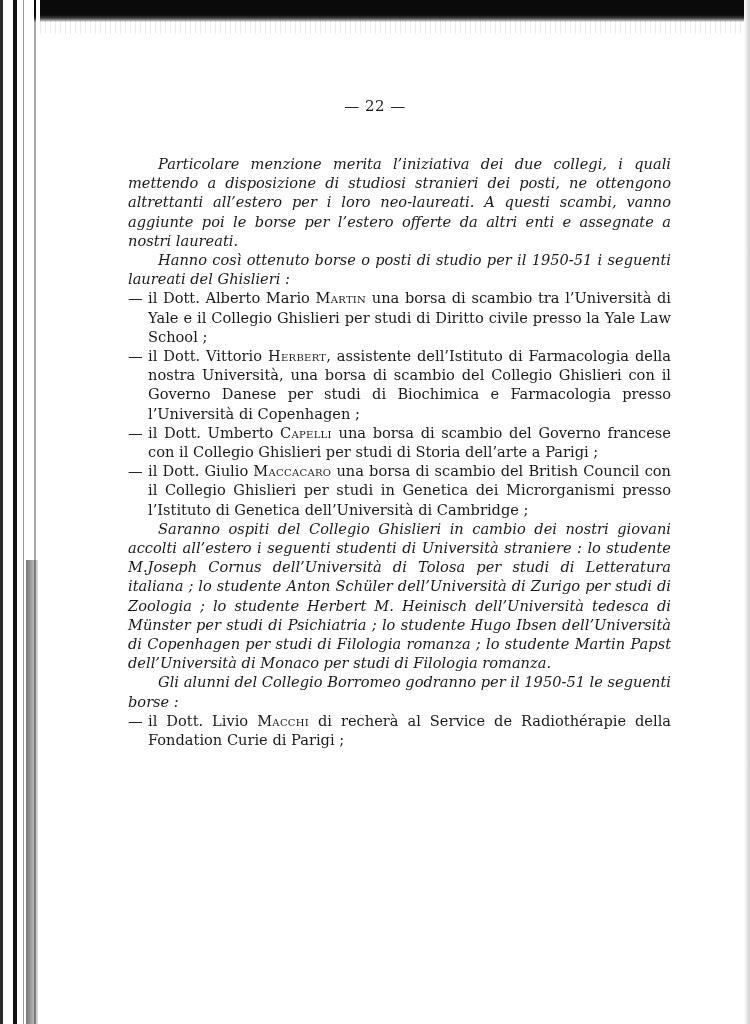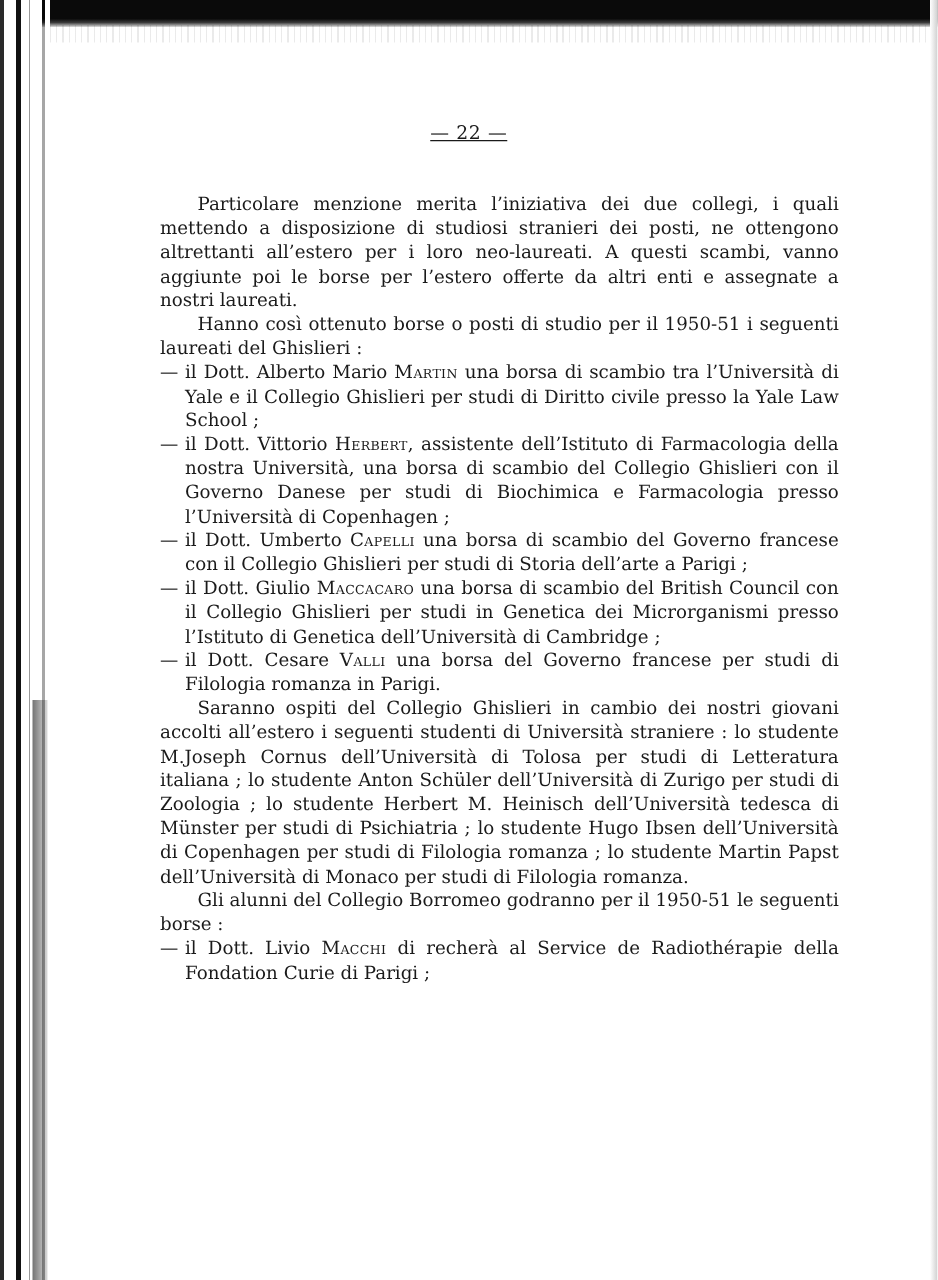--- a/index.html
+++ b/index.html
@@ -26,28 +26,28 @@
     .left-edge-shadow {
       position: absolute; left: 26px; top: 560px; width: 12px; height: 464px;
       background: linear-gradient(90deg, rgba(0,0,0,0.55), rgba(0,0,0,0.15));
     }
     .right-edge {
       position: absolute; right: 0; top: 0; width: 6px; height: 1024px;
       background: linear-gradient(90deg, #ffffff, #d0d0d0);
     }
     .page-number {
       position: absolute; top: 97px; left: 0; width: 750px;
-      text-align: center; font-size: 15px; letter-spacing: 0.5px; text-decoration: underline;
+      text-align: center; font-size: 15px; letter-spacing: 0.5px;
     }
     .text-block {
       position: absolute; left: 128px; top: 154px; width: 543px;
       font-size: 14.6px; line-height: 19.2px;
       text-align: justify; hyphens: manual;
     }
-    .para { margin: 0; text-indent: 30px; }
+    .para { margin: 0; text-indent: 30px; font-style: italic; }
     .item {
       margin: 0; padding-left: 20px; text-indent: -20px;
     }
     .item .dash { display: inline-block; width: 20px; text-indent: 0; }
     .sc { font-variant: small-caps; letter-spacing: 0.3px; }
   </style>
 </head>
 <body>
 
 <div class="top-band"></div>
@@ -60,21 +60,20 @@
 
 <div class="text-block">
   <p class="para">Particolare menzione merita l’iniziativa dei due collegi, i quali mettendo a disposizione di studiosi stranieri dei posti, ne ottengono altrettanti all’estero per i loro neo-laureati. A questi scambi, vanno aggiunte poi le borse per l’estero offerte da altri enti e assegnate a nostri laureati.</p>
   <p class="para">Hanno così ottenuto borse o posti di studio per il 1950-51 i seguenti laureati del Ghislieri :</p>
 
   <div>
     <p class="item"><span class="dash">—</span><span>il Dott. Alberto Mario </span><span class="sc">Martin</span><span> una borsa di scambio tra l’Università di Yale e il Collegio Ghislieri per studi di Diritto civile presso la Yale Law School ;</span></p>
     <p class="item"><span class="dash">—</span><span>il Dott. Vittorio </span><span class="sc">Herbert</span><span>, assistente dell’Istituto di Farmacologia della nostra Università, una borsa di scambio del Collegio Ghislieri con il Governo Danese per studi di Biochimica e Farmacologia presso l’Università di Copenhagen ;</span></p>
     <p class="item"><span class="dash">—</span><span>il Dott. Umberto </span><span class="sc">Capelli</span><span> una borsa di scambio del Governo francese con il Collegio Ghislieri per studi di Storia dell’arte a Parigi ;</span></p>
     <p class="item"><span class="dash">—</span><span>il Dott. Giulio </span><span class="sc">Maccacaro</span><span> una borsa di scambio del British Council con il Collegio Ghislieri per studi in Genetica dei Microrganismi presso l’Istituto di Genetica dell’Università di Cambridge ;</span></p>
-    <p class="item"><span class="dash">—</span><span>il Dott. Cesare </span><span class="sc">Valli</span><span> una borsa del Governo francese per studi di Filologia romanza in Parigi.</span></p>
   </div>
 
   <p class="para">Saranno ospiti del Collegio Ghislieri in cambio dei nostri giovani accolti all’estero i seguenti studenti di Università straniere : lo studente M.Joseph Cornus dell’Università di Tolosa per studi di Letteratura italiana ; lo studente Anton Schüler dell’Università di Zurigo per studi di Zoologia ; lo studente Herbert M. Heinisch dell’Università tedesca di Münster per studi di Psichiatria ; lo studente Hugo Ibsen dell’Università di Copenhagen per studi di Filologia romanza ; lo studente Martin Papst dell’Università di Monaco per studi di Filologia romanza.</p>
   <p class="para">Gli alunni del Collegio Borromeo godranno per il 1950-51 le seguenti borse :</p>
 
   <div>
     <p class="item"><span class="dash">—</span><span>il Dott. Livio </span><span class="sc">Macchi</span><span> di recherà al Service de Radiothérapie della Fondation Curie di Parigi ;</span></p>
   </div>
 </div>
 

